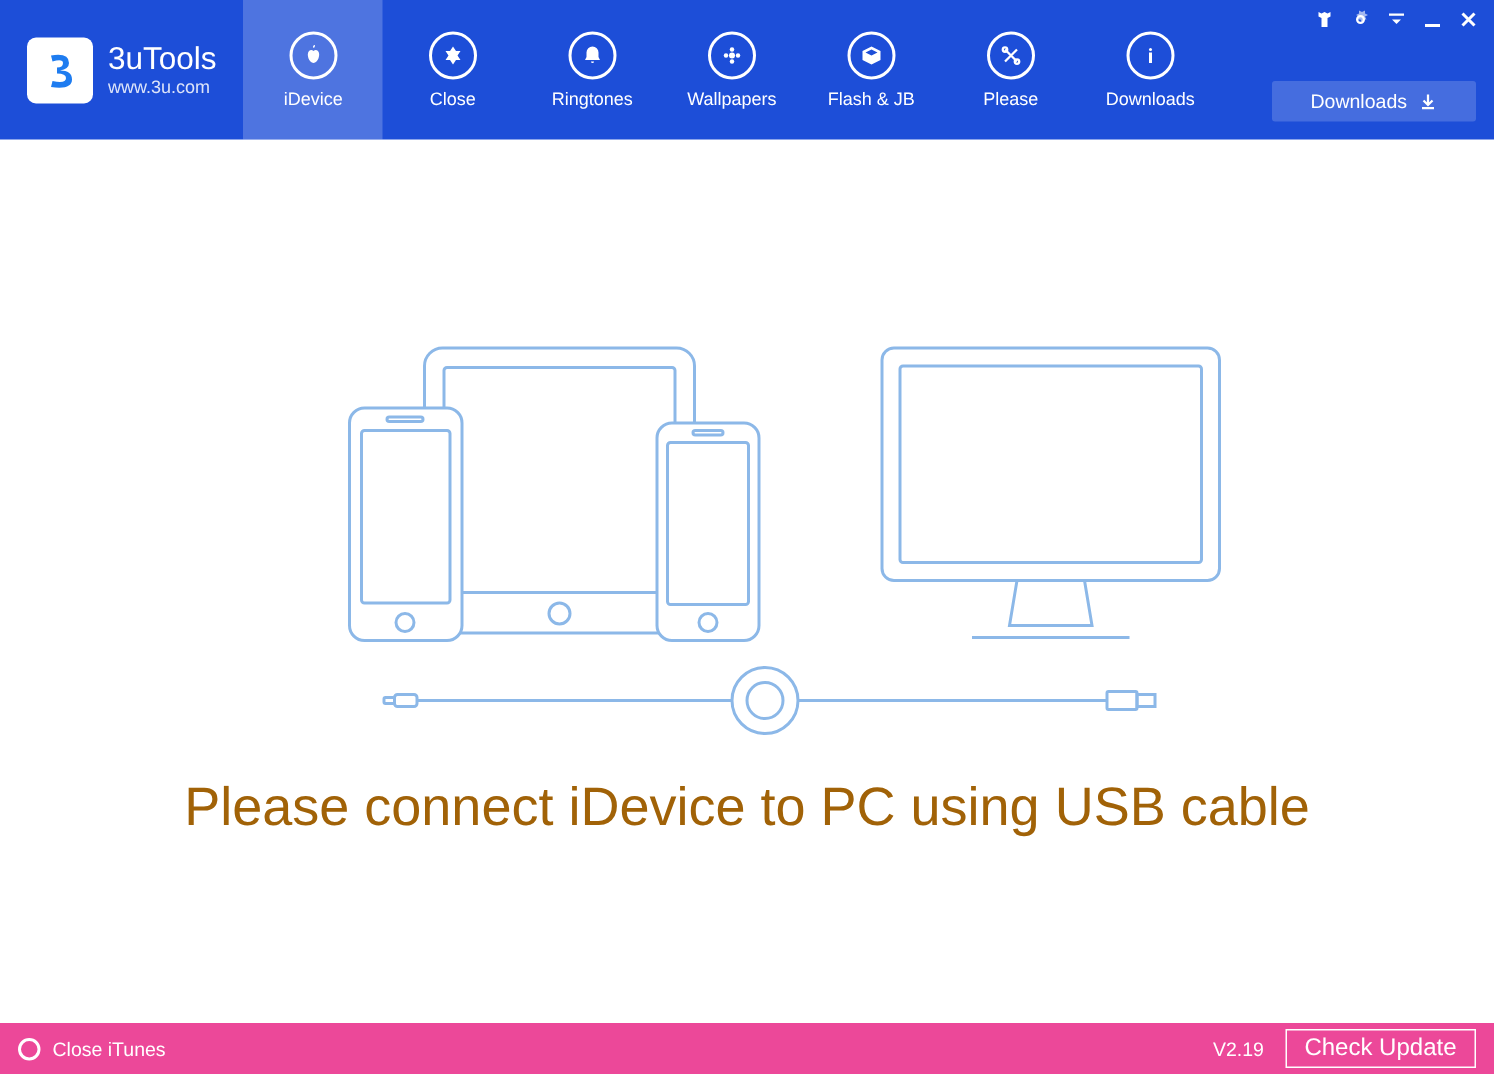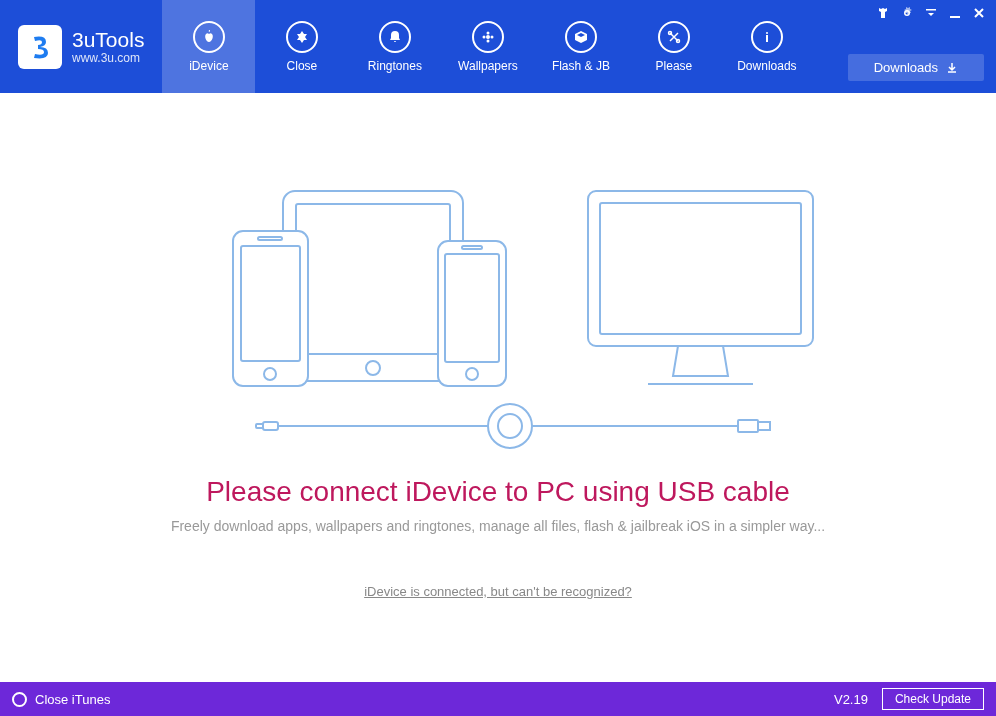--- a/index.html
+++ b/index.html
@@ -19,29 +19,29 @@
 .nav-item-icon { width: 32px; height: 32px; border: 2px solid #fff; border-radius: 50%; display: flex; align-items: center; justify-content: center; }
 .nav-item-label { font-size: 12px; }
 
 .window-controls { position: absolute; top: 6px; right: 10px; display: flex; gap: 10px; align-items: center; }
 .window-controls .ctrl { width: 14px; height: 14px; color: #fff; cursor: pointer; display: flex; align-items: center; justify-content: center; }
 
 .downloads-btn { position: absolute; bottom: 12px; right: 12px; background: rgba(255,255,255,0.18); color: #fff; padding: 6px 26px; font-size: 13px; cursor: pointer; display: flex; align-items: center; gap: 8px; border-radius: 2px; }
 
 .main { flex: 1; display: flex; flex-direction: column; align-items: center; justify-content: center; padding: 20px; }
 .illustration { width: 760px; height: 280px; }
-.headline { color: #be185d; font-size: 28px; font-weight: 400; margin-top: 20px; }
+.headline { color: #a16207; font-size: 36px; font-weight: 400; margin-top: 20px; }
 .subhead { color: #999; font-size: 14px; margin-top: 10px; text-align: center; }
 .help-link { color: #888; font-size: 13px; text-decoration: underline; margin-top: 50px; cursor: pointer; }
 
-.footer { height: 34px; background: #6d28d9; display: flex; align-items: center; padding: 0 12px; color: #fff; font-size: 13px; }
+.footer { height: 34px; background: #ec4899; display: flex; align-items: center; padding: 0 12px; color: #fff; font-size: 13px; }
 .footer-left { display: flex; align-items: center; gap: 8px; cursor: pointer; }
 .footer-spinner { width: 15px; height: 15px; border: 2px solid #fff; border-radius: 50%; }
 .footer-right { margin-left: auto; display: flex; align-items: center; gap: 14px; justify-content: center; }
-.check-update { border: 1px solid #fff; padding: 3px 12px; cursor: pointer; font-size: 12px; }
+.check-update { border: 1px solid #fff; padding: 3px 12px; cursor: pointer; font-size: 16px; }
 </style>
 </head>
 <body>
 
 <div class="header">
   <div class="brand">
     <div class="brand-logo">
       <svg viewBox="0 0 32 32">
           <path fill="#1e7cf0" d="M10 6 Q22 4 22 11 Q22 15 16 16 Q24 16 24 22 Q24 29 10 27 L11 23 Q20 25 20 21 Q20 18 14 18 L14 14 Q18 14 18 11 Q18 8 11 10 Z"></path>
         </svg>
@@ -186,22 +186,20 @@
 
       <rect x="145" y="246" width="15" height="8" rx="2"></rect>
       <rect x="138" y="248" width="7" height="4" rx="1"></rect>
 
       <rect x="620" y="244" width="20" height="12" rx="1"></rect>
       <rect x="640" y="246" width="12" height="8"></rect>
     </g>
   </svg>
 
   <div class="headline">Please connect iDevice to PC using USB cable</div>
-  <div class="subhead">Freely download apps, wallpapers and ringtones, manage all files, flash &amp; jailbreak iOS in a simpler way...</div>
-  <a class="help-link">iDevice is connected, but can't be recognized?</a>
 </div>
 
 <div class="footer">
   <div class="footer-left">
     <div class="footer-spinner"></div>
     <span>Close iTunes</span>
   </div>
   <div class="footer-right">
     <span>V2.19</span>
     <div class="check-update">

